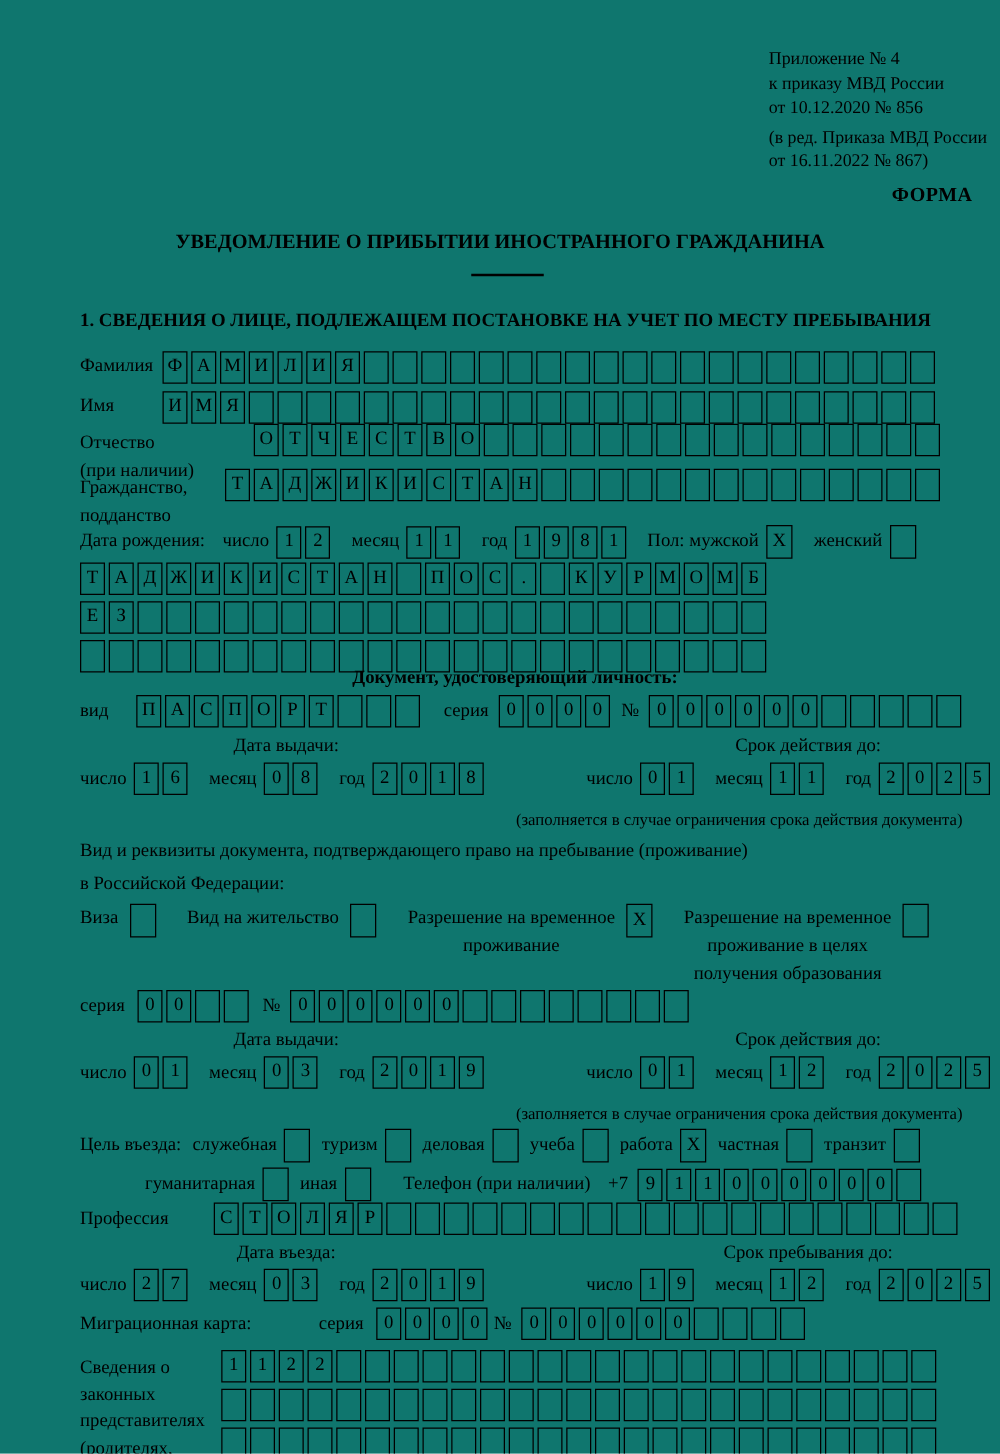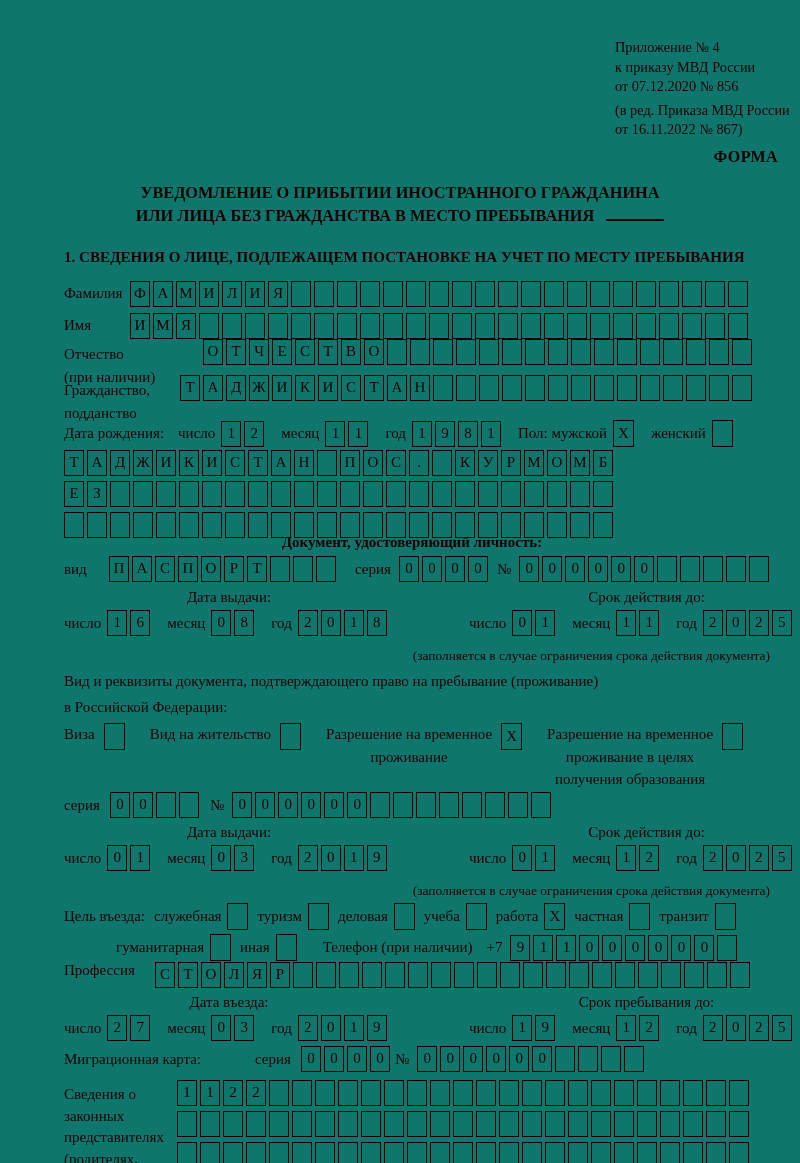--- a/index.html
+++ b/index.html
@@ -80,30 +80,30 @@
   .phone-prefix { margin: 0 8px 0 14px; }
 </style>
 </head>
 <body>
 
 <div class="page">
 
   <div class="abs appendix">
     <span>Приложение № 4</span><br>
     <span>к приказу МВД России</span><br>
-    <span>от 07.12.2020 № 856</span>
+    <span>от 10.12.2020 № 856</span>
     <span class="sub">(в ред. Приказа МВД России</span>
     <span>от 16.11.2022 № 867)</span>
   </div>
 
   <div class="abs form-label">ФОРМА</div>
 
   <div class="abs title">
     <span>УВЕДОМЛЕНИЕ О ПРИБЫТИИ ИНОСТРАННОГО ГРАЖДАНИНА</span><br>
-    <span>ИЛИ ЛИЦА БЕЗ ГРАЖДАНСТВА В МЕСТО ПРЕБЫВАНИЯ</span><span class="t-underline"></span>
+    <span class="t-underline"></span>
   </div>
 
   <div class="abs sec-heading">1. СВЕДЕНИЯ О ЛИЦЕ, ПОДЛЕЖАЩЕМ ПОСТАНОВКЕ НА УЧЕТ ПО МЕСТУ ПРЕБЫВАНИЯ</div>
 
   <div class="abs row" style="left:64px; top:281px;">
     <span class="flabel w-surname">Фамилия</span>
     <span class="boxrow">
         <span class="cbox">Ф</span>
         <span class="cbox">А</span>
         <span class="cbox">М</span>
@@ -564,21 +564,21 @@
         <span class="cbox">0</span>
         <span class="cbox">0</span>
         <span class="cbox">0</span>
         <span class="cbox">0</span>
         <span class="cbox">0</span>
         <span class="cbox">0</span>
         <span class="cbox">&nbsp;</span>
       </span>
   </div>
 
-  <div class="abs row" style="left:64px; top:962px; ">
+  <div class="abs row" style="left:64px; top:962px; align-items:center;gap:16px;">
     <span class="w-prof">Профессия</span>
     <span class="boxrow">
         <span class="cbox">С</span>
         <span class="cbox">Т</span>
         <span class="cbox">О</span>
         <span class="cbox">Л</span>
         <span class="cbox">Я</span>
         <span class="cbox">Р</span>
         <span class="cbox">&nbsp;</span>
         <span class="cbox">&nbsp;</span>

